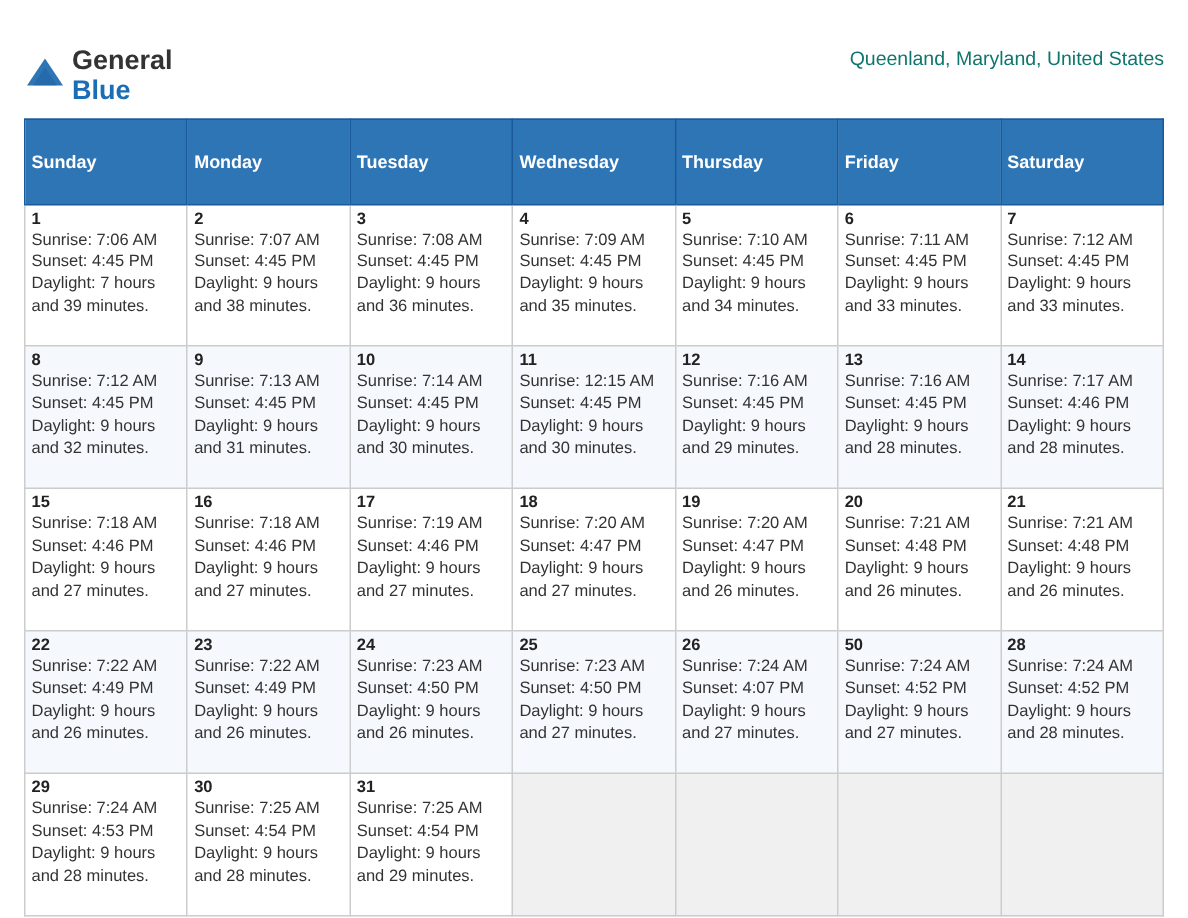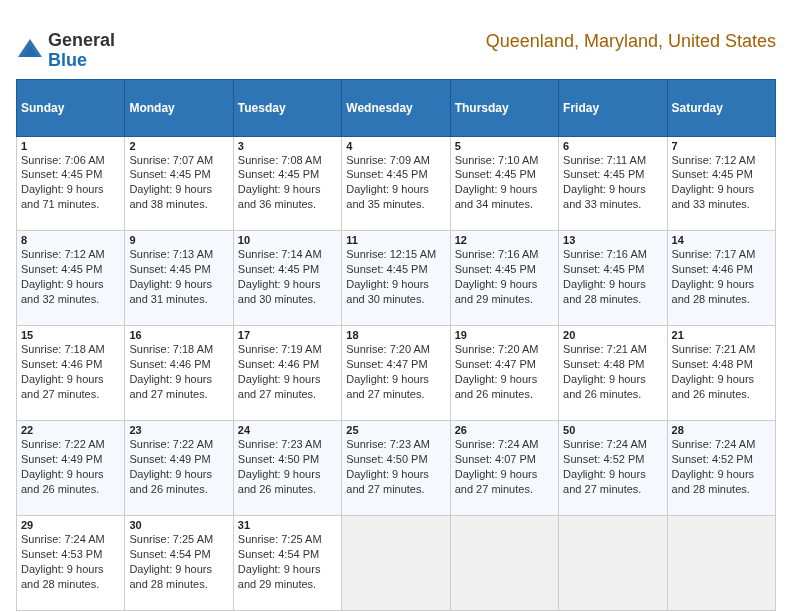--- a/index.html
+++ b/index.html
@@ -42,22 +42,22 @@
     }
     .title-block {
       text-align: right;
     }
     .main-title {
       font-size: 28px;
       font-weight: bold;
       color: #222;
     }
     .subtitle {
-      font-size: 18px;
-      color: #a16207;
+      font-size: 13px;
+      color: #0f766e;
     }
     .calendar {
       flex: 1;
       border: 1px solid #ccc;
       border-collapse: collapse;
       width: 100%;
       table-layout: fixed;
     }
     .calendar th {
       background-color: #2e75b6;
@@ -130,21 +130,21 @@
       </tr>
     </thead>
     <tbody>
 
       <tr>
         <td>
           <span class="day-num">1</span>
           <span class="day-info">
             <span>Sunrise: 7:06 AM</span><br>
             <span>Sunset: 4:45 PM</span><br>
-            <span>Daylight: 9 hours and 71 minutes.</span>
+            <span>Daylight: 7 hours and 39 minutes.</span>
           </span>
         </td>
         <td>
           <span class="day-num">2</span>
           <span class="day-info">
             <span>Sunrise: 7:07 AM</span><br>
             <span>Sunset: 4:45 PM</span><br>
             <span>Daylight: 9 hours and 38 minutes.</span>
           </span>
         </td>

